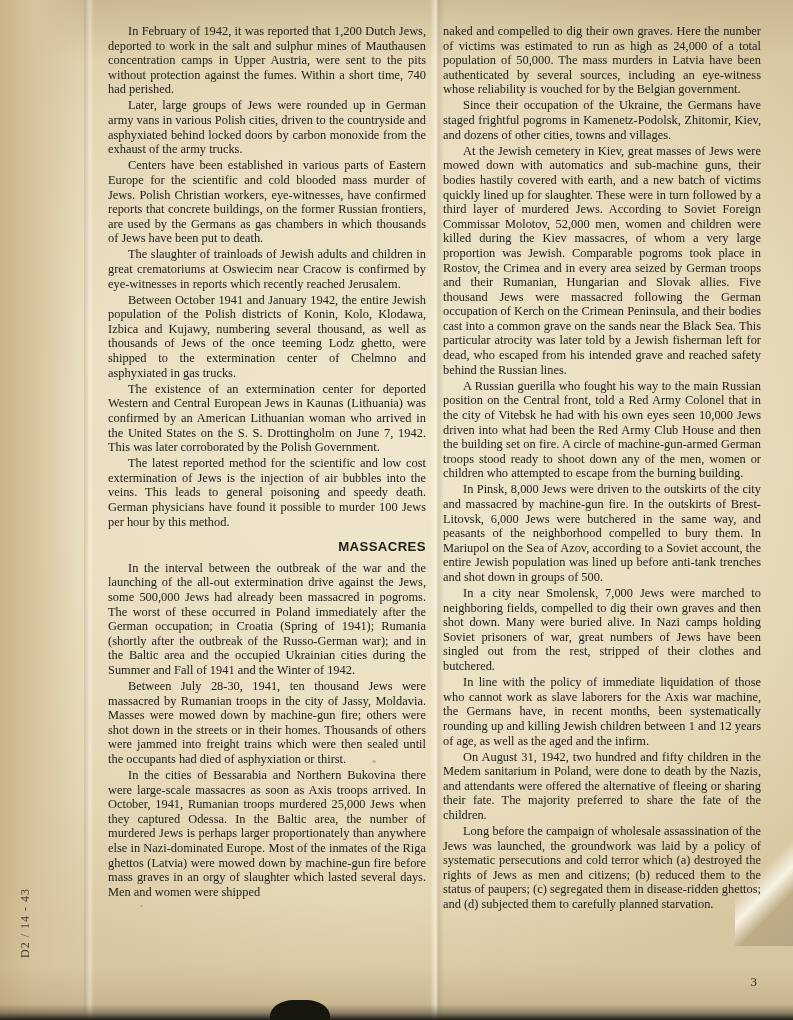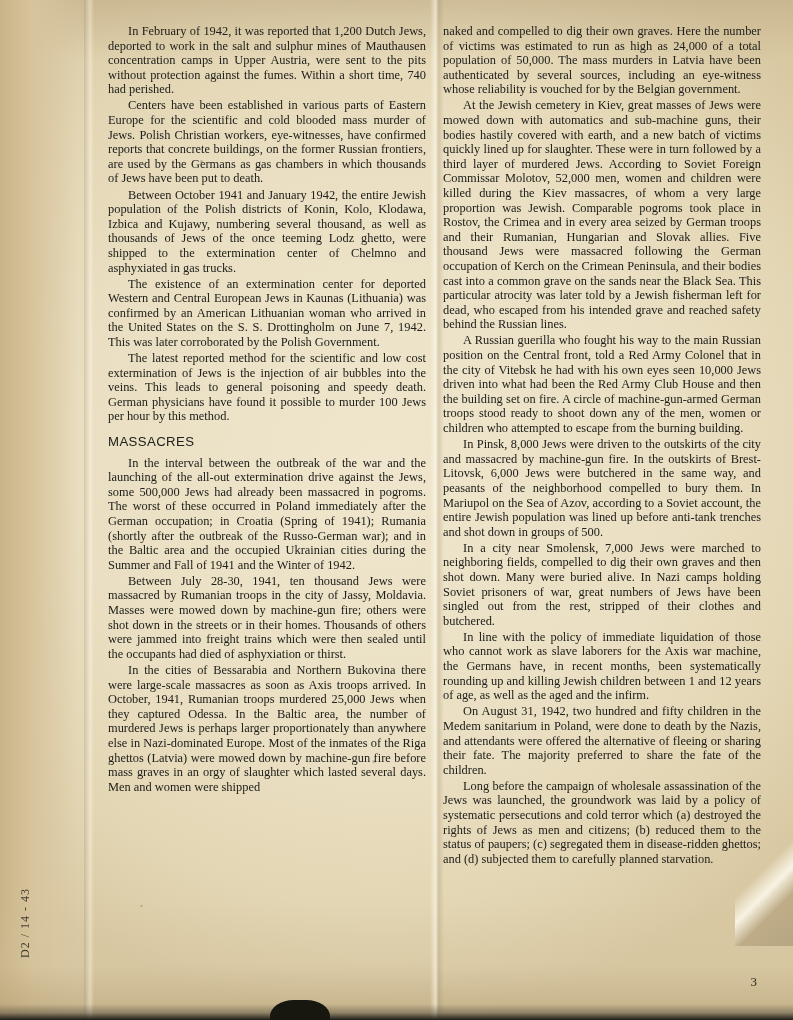--- a/index.html
+++ b/index.html
@@ -100,25 +100,25 @@
   .col-left { left: 108px; }
   .col-right { left: 443px; }
   .col p {
     margin: 0 0 1.5px 0;
     text-indent: 20px;
   }
   .col p.noindent { text-indent: 0; }
   h2.section {
     font-family: "Liberation Sans", sans-serif;
     font-size: 13.2px;
-    font-weight: normal;
+    font-weight: bold;
     letter-spacing: 0.4px;
     margin: 11px 0 6px 0;
     text-indent: 0;
-    text-align: left;
+    text-align: right;
   }
   .page-number {
     position: absolute;
     right: 36px;
     bottom: 30px;
     font-size: 13px;
     font-family: "Liberation Serif", serif;
     color: #2a2722;
   }
   .marginalia {
@@ -156,34 +156,37 @@
 
   <div class="speck" style="left:200px; top:160px; width:3px; height:3px;"></div>
   <div class="speck" style="left:612px; top:470px; width:2px; height:2px;"></div>
   <div class="speck" style="left:372px; top:760px; width:4px; height:3px;"></div>
   <div class="speck" style="left:140px; top:905px; width:3px; height:2px;"></div>
 
   <div class="content">
 
     <div class="col col-left">
       <p>In February of 1942, it was reported that 1,200 Dutch Jews, deported to work in the salt and sulphur mines of Mauthausen concentration camps in Upper Austria, were sent to the pits without protection against the fumes. Within a short time, 740 had perished.</p>
+      <p>Later, large groups of Jews were rounded up in German army vans in various Polish cities, driven to the countryside and asphyxiated behind locked doors by carbon monoxide from the exhaust of the army trucks.</p>
       <p>Centers have been established in various parts of Eastern Europe for the scientific and cold blooded mass murder of Jews. Polish Christian workers, eye-witnesses, have confirmed reports that concrete buildings, on the former Russian frontiers, are used by the Germans as gas chambers in which thousands of Jews have been put to death.</p>
+      <p>The slaughter of trainloads of Jewish adults and children in great crematoriums at Oswiecim near Cracow is confirmed by eye-witnesses in reports which recently reached Jerusalem.</p>
       <p>Between October 1941 and January 1942, the entire Jewish population of the Polish districts of Konin, Kolo, Klodawa, Izbica and Kujawy, numbering several thousand, as well as thousands of Jews of the once teeming Lodz ghetto, were shipped to the extermination center of Chelmno and asphyxiated in gas trucks.</p>
       <p>The existence of an extermination center for deported Western and Central European Jews in Kaunas (Lithuania) was confirmed by an American Lithuanian woman who arrived in the United States on the S. S. Drottingholm on June 7, 1942. This was later corroborated by the Polish Government.</p>
       <p>The latest reported method for the scientific and low cost extermination of Jews is the injection of air bubbles into the veins. This leads to general poisoning and speedy death. German physicians have found it possible to murder 100 Jews per hour by this method.</p>
 
       <h2 class="section">MASSACRES</h2>
 
       <p>In the interval between the outbreak of the war and the launching of the all-out extermination drive against the Jews, some 500,000 Jews had already been massacred in pogroms. The worst of these occurred in Poland immediately after the German occupation; in Croatia (Spring of 1941); Rumania (shortly after the outbreak of the Russo-German war); and in the Baltic area and the occupied Ukrainian cities during the Summer and Fall of 1941 and the Winter of 1942.</p>
       <p>Between July 28-30, 1941, ten thousand Jews were massacred by Rumanian troops in the city of Jassy, Moldavia. Masses were mowed down by machine-gun fire; others were shot down in the streets or in their homes. Thousands of others were jammed into freight trains which were then sealed until the occupants had died of asphyxiation or thirst.</p>
       <p>In the cities of Bessarabia and Northern Bukovina there were large-scale massacres as soon as Axis troops arrived. In October, 1941, Rumanian troops murdered 25,000 Jews when they captured Odessa. In the Baltic area, the number of murdered Jews is perhaps larger proportionately than anywhere else in Nazi-dominated Europe. Most of the inmates of the Riga ghettos (Latvia) were mowed down by machine-gun fire before mass graves in an orgy of slaughter which lasted several days. Men and women were shipped</p>
     </div>
 
     <div class="col col-right">
       <p class="noindent">naked and compelled to dig their own graves. Here the number of victims was estimated to run as high as 24,000 of a total population of 50,000. The mass murders in Latvia have been authenticated by several sources, including an eye-witness whose reliability is vouched for by the Belgian government.</p>
+      <p>Since their occupation of the Ukraine, the Germans have staged frightful pogroms in Kamenetz-Podolsk, Zhitomir, Kiev, and dozens of other cities, towns and villages.</p>
       <p>At the Jewish cemetery in Kiev, great masses of Jews were mowed down with automatics and sub-machine guns, their bodies hastily covered with earth, and a new batch of victims quickly lined up for slaughter. These were in turn followed by a third layer of murdered Jews. According to Soviet Foreign Commissar Molotov, 52,000 men, women and children were killed during the Kiev massacres, of whom a very large proportion was Jewish. Comparable pogroms took place in Rostov, the Crimea and in every area seized by German troops and their Rumanian, Hungarian and Slovak allies. Five thousand Jews were massacred following the German occupation of Kerch on the Crimean Peninsula, and their bodies cast into a common grave on the sands near the Black Sea. This particular atrocity was later told by a Jewish fisherman left for dead, who escaped from his intended grave and reached safety behind the Russian lines.</p>
       <p>A Russian guerilla who fought his way to the main Russian position on the Central front, told a Red Army Colonel that in the city of Vitebsk he had with his own eyes seen 10,000 Jews driven into what had been the Red Army Club House and then the building set on fire. A circle of machine-gun-armed German troops stood ready to shoot down any of the men, women or children who attempted to escape from the burning building.</p>
       <p>In Pinsk, 8,000 Jews were driven to the outskirts of the city and massacred by machine-gun fire. In the outskirts of Brest-Litovsk, 6,000 Jews were butchered in the same way, and peasants of the neighborhood compelled to bury them. In Mariupol on the Sea of Azov, according to a Soviet account, the entire Jewish population was lined up before anti-tank trenches and shot down in groups of 500.</p>
       <p>In a city near Smolensk, 7,000 Jews were marched to neighboring fields, compelled to dig their own graves and then shot down. Many were buried alive. In Nazi camps holding Soviet prisoners of war, great numbers of Jews have been singled out from the rest, stripped of their clothes and butchered.</p>
       <p>In line with the policy of immediate liquidation of those who cannot work as slave laborers for the Axis war machine, the Germans have, in recent months, been systematically rounding up and killing Jewish children between 1 and 12 years of age, as well as the aged and the infirm.</p>
       <p>On August 31, 1942, two hundred and fifty children in the Medem sanitarium in Poland, were done to death by the Nazis, and attendants were offered the alternative of fleeing or sharing their fate. The majority preferred to share the fate of the children.</p>
 
 
       <p>Long before the campaign of wholesale assassination of the Jews was launched, the groundwork was laid by a policy of systematic persecutions and cold terror which (a) destroyed the rights of Jews as men and citizens; (b) reduced them to the status of paupers; (c) segregated them in disease-ridden ghettos; and (d) subjected them to carefully planned starvation.</p>
     </div>

